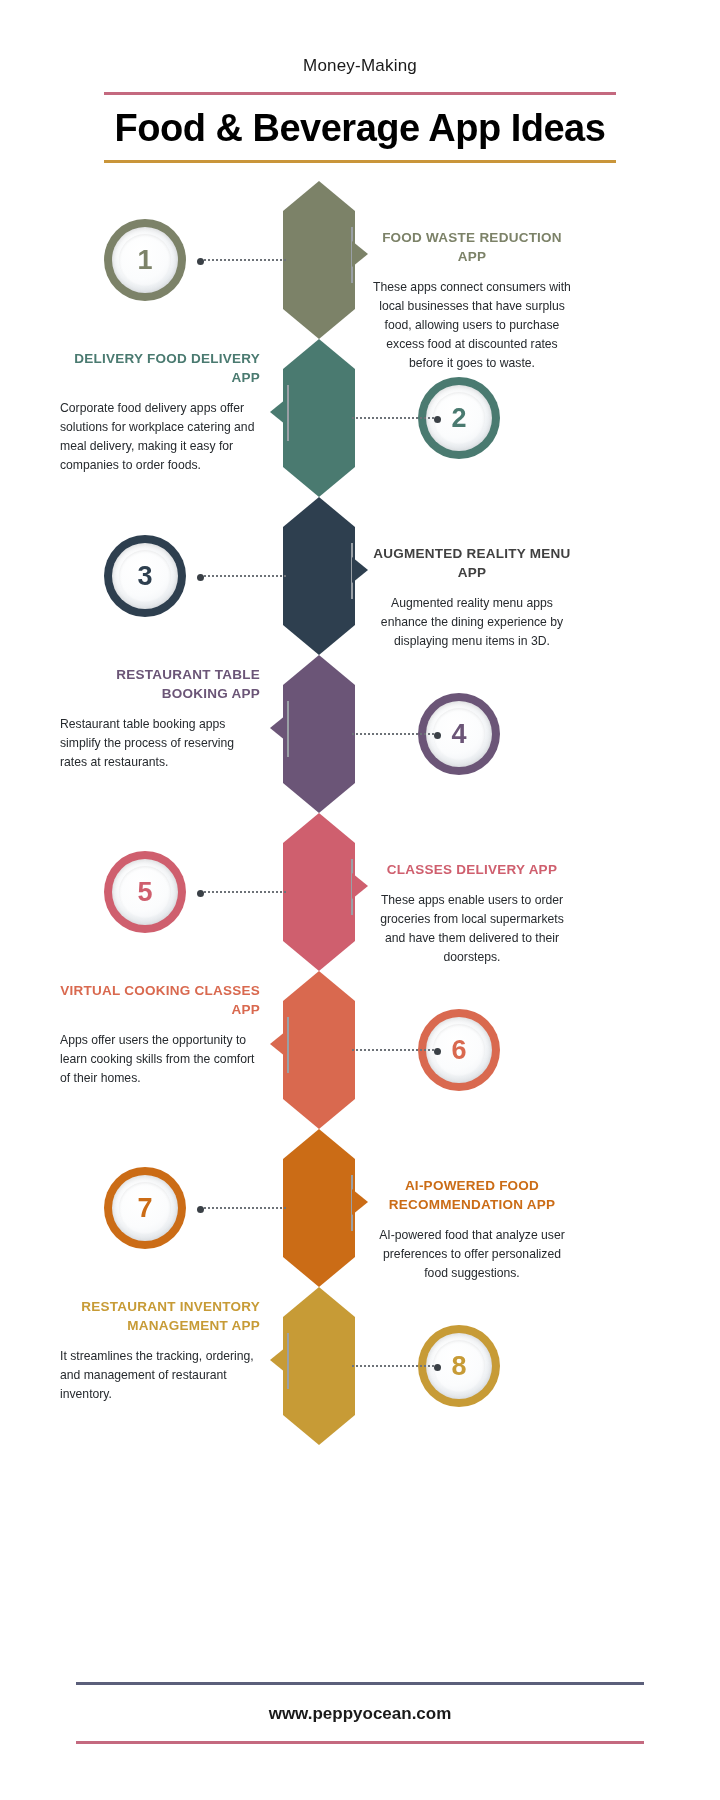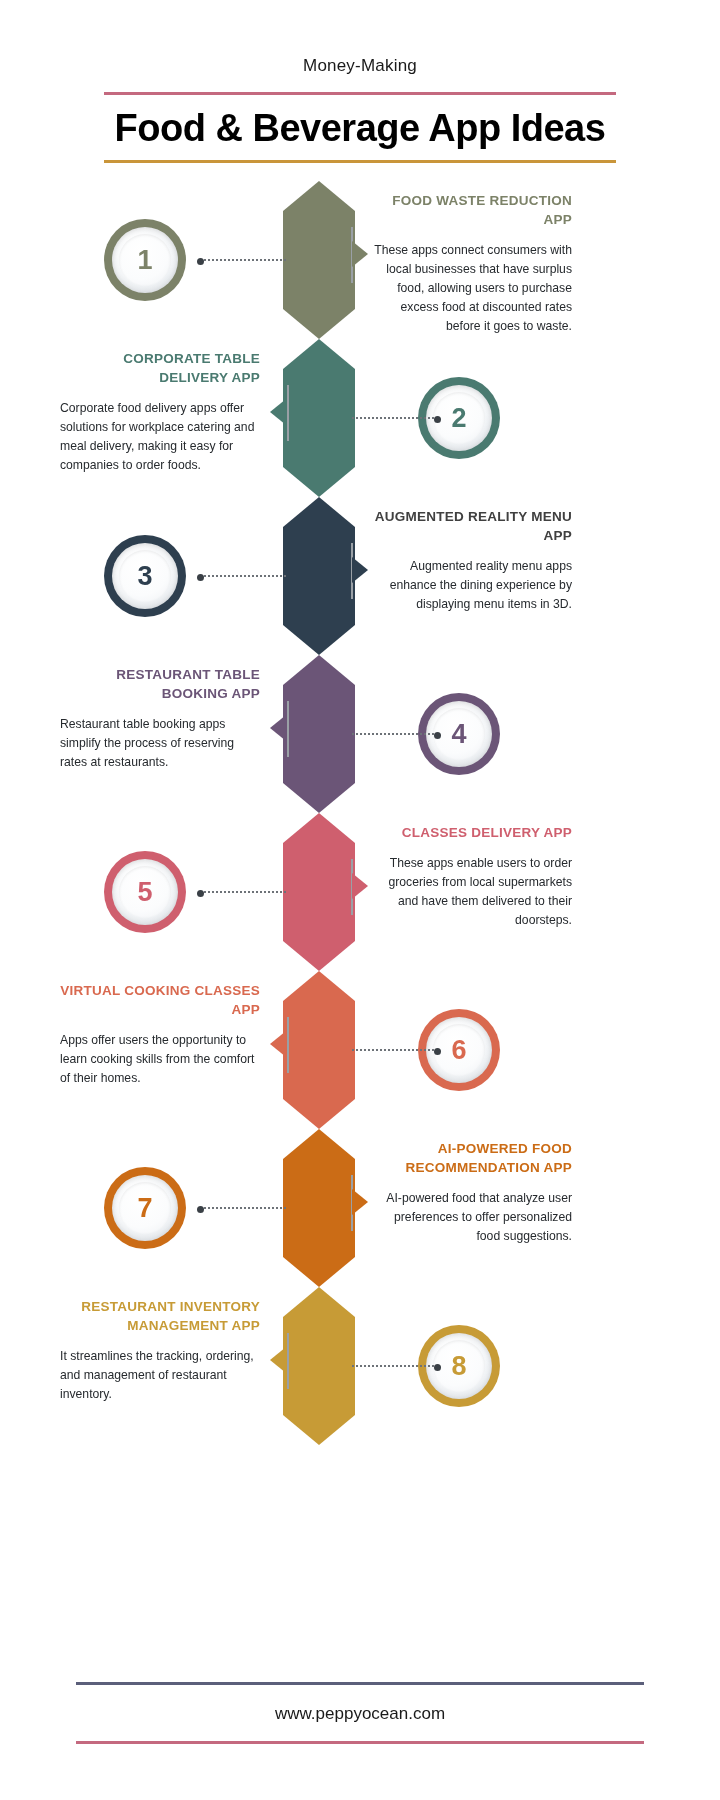--- a/index.html
+++ b/index.html
@@ -117,21 +117,21 @@
     background: #3a4046;
   }
 
   
   .txt {
     position: absolute;
     width: 200px;
     top: 10px;
   }
   .txt-left  { left: 60px;  text-align: right; }
-  .txt-right { left: 372px; text-align: right; }
+  .txt-right { left: 372px; text-align: center; margin-top: 37px; }
 
   .txt h3 {
     font-size: 13.5px;
     font-weight: bold;
     line-height: 1.42;
     letter-spacing: .25px;
     margin-bottom: 12px;
     font-family: "Liberation Sans", sans-serif;
   }
   .txt p {
@@ -164,20 +164,21 @@
     width: 720px;
     text-align: center;
   }
   .f-rule-top { width: 568px; height: 3px; background: #5b5f7a; margin: 0 auto; }
   .f-rule-bot { width: 568px; height: 3px; background: #c4697f; margin: 0 auto; }
   .f-url {
     font-size: 17px;
     color: #1a1a1a;
     padding: 19px 16px 17px;
     font-family: "Liberation Sans", sans-serif;
+    font-weight: bold;
   }
 </style>
 </head>
 <body>
 
 <div class="header">
   <div class="kicker">Money-Making</div>
   <div class="rule-top"></div>
   <div class="main-title">Food &amp; Beverage App Ideas</div>
   <div class="rule-bottom"></div>
@@ -217,21 +218,21 @@
         <div class="inner"></div>
         <div class="inner2"></div>
         <span class="num" style="color: rgb(74, 122, 112);">2</span>
       </div>
       <div class="dots" style="left: 352px; width: 86px;">
         <div class="dot-cap" style="left: 82px;"></div>
       </div>
       <div class="ptr-bar" style="left: 287px; top: 46px;"></div>
       <div class="ptr" style="left: 270px; top: 60px; border-right: 16px solid rgb(74, 122, 112);"></div>
       <div class="txt txt-left">
-        <h3 style="color: rgb(74, 122, 112);">CORPORATE TABLE DELIVERY APP</h3>
+        <h3 style="color: rgb(74, 122, 112);">DELIVERY FOOD DELIVERY APP</h3>
         <p>Corporate food delivery apps offer solutions for workplace catering and meal delivery, making it easy for companies to order foods.</p>
       </div>
     </div>
     <div class="row" style="top: 316px;">
       <div class="band">
         <svg width="72" height="158" viewBox="0 0 72 158">
           <path d="M0,30 L36,0 L72,30 L72,128 L36,158 L0,128 Z" fill="#2e3f4f"></path>
         </svg>
       </div>
       <div class="badge badge-left">

